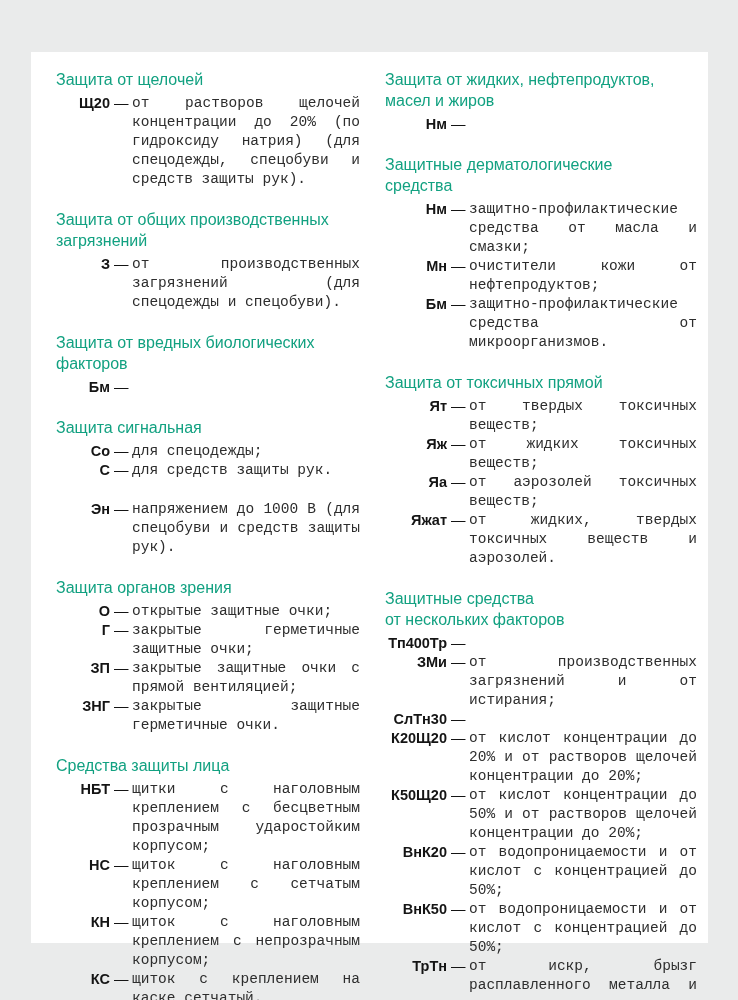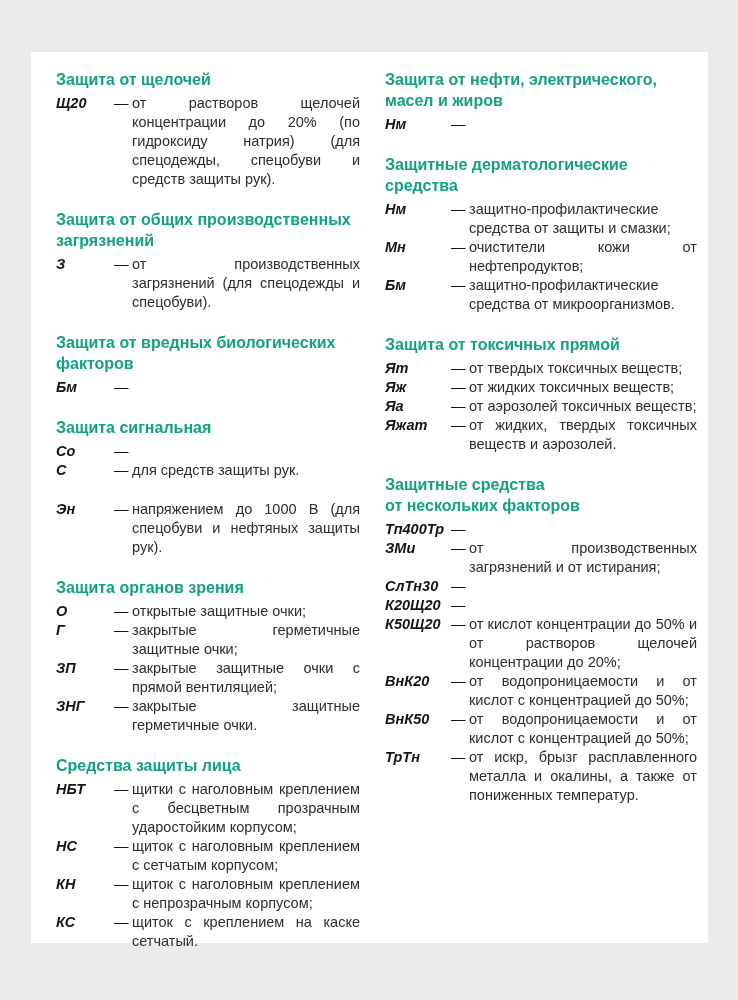--- a/index.html
+++ b/index.html
@@ -23,34 +23,34 @@
   }
   .columns{
     position:absolute;left:25px;top:17px;
     display:flex;gap:25px;
   }
   .col{width:304px;}
   .col.right{width:312px;}
   .section{margin-bottom:20px;}
   .section-title{
     margin:0 0 4px 0;
-    font-size:16px;line-height:21px;font-weight:700;
+    font-size:16px;line-height:21px;font-weight:400;
     color:var(--accent);
     white-space:pre-line;
   }
   .item{
     display:grid;column-gap:4px;
     font-size:14.5px;line-height:19px;
     color:var(--text);
   }
   .col.left  .item{grid-template-columns:54px 14px 1fr;}
   .col.right .item{grid-template-columns:62px 14px 1fr;}
-  .code{font-weight:700;white-space:nowrap;color:var(--code);font-style:italic;}
+  .code{font-weight:700;text-align:right;white-space:nowrap;color:var(--code);}
   .dash{text-align:center;color:var(--code);}
-  .def{text-align:justify;}
+  .def{text-align:justify;font-family:Liberation Mono, monospace;}
 </style>
 </head>
 <body>
 
 <div class="page">
   <div class="card">
     <div class="columns">
         <div class="col left">
           <section class="section">
     <h2 class="section-title">Защита от щелочей</h2>
@@ -82,34 +82,35 @@
     <span class="dash">—</span>
   </div>
             </div>
   </section>
           <section class="section">
     <h2 class="section-title">Защита сигнальная</h2>
     <div class="items">
               <div class="item">
     <span class="code">Со</span>
     <span class="dash">—</span>
+    <span class="def">для спецодежды;</span>
   </div>
               <div class="item">
     <span class="code">С</span>
     <span class="dash">—</span>
     <span class="def">для средств защиты рук.</span>
   </div>
             </div>
   </section>
           <section class="section">
     <div class="items">
               <div class="item">
     <span class="code">Эн</span>
     <span class="dash">—</span>
-    <span class="def">напряжением до 1000 В (для спецобуви и нефтяных защиты рук).</span>
+    <span class="def">напряжением до 1000 В (для спецобуви и средств защиты рук).</span>
   </div>
             </div>
   </section>
           <section class="section">
     <h2 class="section-title">Защита органов зрения</h2>
     <div class="items">
               <div class="item">
     <span class="code">О</span>
     <span class="dash">—</span>
     <span class="def">открытые защитные очки;</span>
@@ -152,37 +153,37 @@
               <div class="item">
     <span class="code">КС</span>
     <span class="dash">—</span>
     <span class="def">щиток с креплением на каске сетчатый.</span>
   </div>
             </div>
   </section>
         </div>
         <div class="col right">
           <section class="section">
-    <h2 class="section-title">Защита от нефти, электрического,
+    <h2 class="section-title">Защита от жидких, нефтепродуктов,
 масел и жиров</h2>
     <div class="items">
               <div class="item">
     <span class="code">Нм</span>
     <span class="dash">—</span>
   </div>
             </div>
   </section>
           <section class="section">
     <h2 class="section-title">Защитные дерматологические
 средства</h2>
     <div class="items">
               <div class="item">
     <span class="code">Нм</span>
     <span class="dash">—</span>
-    <span class="def">защитно-профилактические средства от защиты и смазки;</span>
+    <span class="def">защитно-профилактические средства от масла и смазки;</span>
   </div>
               <div class="item">
     <span class="code">Мн</span>
     <span class="dash">—</span>
     <span class="def">очистители кожи от нефтепродуктов;</span>
   </div>
               <div class="item">
     <span class="code">Бм</span>
     <span class="dash">—</span>
     <span class="def">защитно-профилактические средства от микроорганизмов.</span>
@@ -227,20 +228,21 @@
     <span class="dash">—</span>
     <span class="def">от производственных загрязнений и от истирания;</span>
   </div>
               <div class="item">
     <span class="code">СлТн30</span>
     <span class="dash">—</span>
   </div>
               <div class="item">
     <span class="code">К20Щ20</span>
     <span class="dash">—</span>
+    <span class="def">от кислот концентрации до 20% и от растворов щелочей концентрации до 20%;</span>
   </div>
               <div class="item">
     <span class="code">К50Щ20</span>
     <span class="dash">—</span>
     <span class="def">от кислот концентрации до 50% и от растворов щелочей концентрации до 20%;</span>
   </div>
               <div class="item">
     <span class="code">ВнК20</span>
     <span class="dash">—</span>
     <span class="def">от водопроницаемости и от кислот с концентрацией до 50%;</span>

